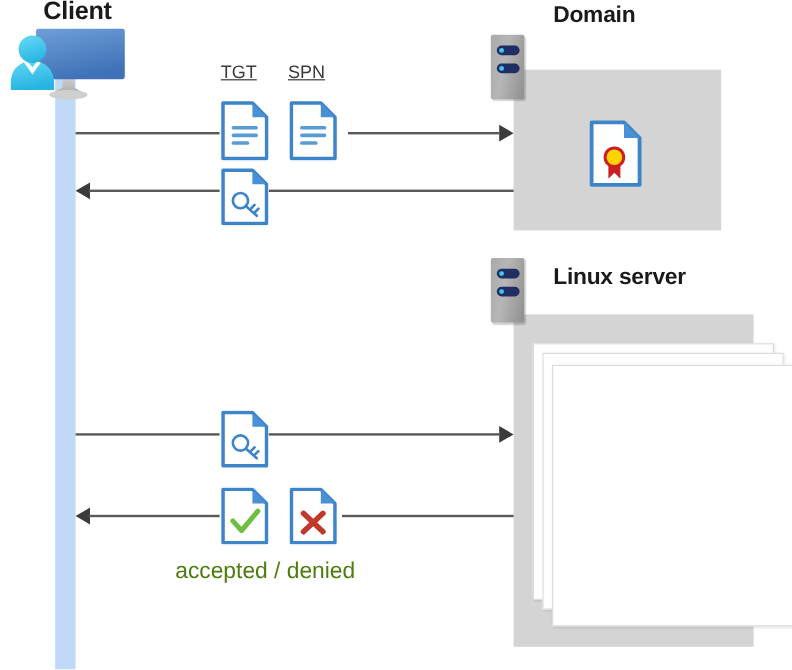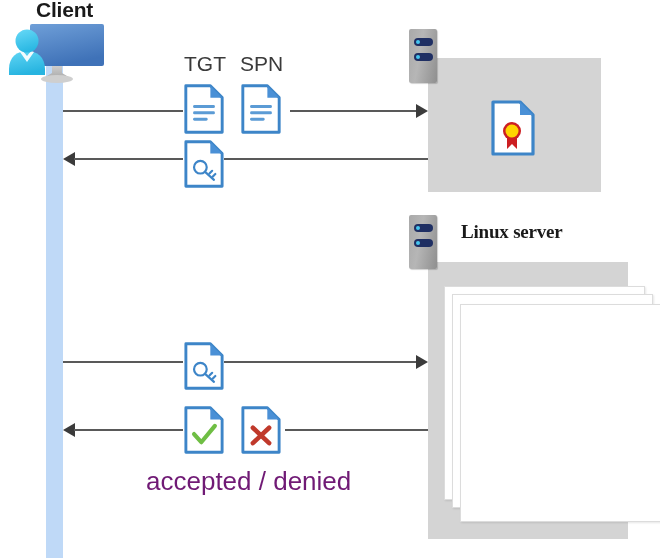--- a/index.html
+++ b/index.html
@@ -3,21 +3,21 @@
 <meta charset="utf-8">
 <style>
   html,body{margin:0;padding:0;background:#ffffff;}
   body{width:660px;height:558px;position:relative;overflow:hidden;
        font-family:"Liberation Sans","DejaVu Sans",sans-serif;color:#262626;}
   .abs{position:absolute;}
   
   .title-bold{font-weight:bold;color:#1a1a1a;letter-spacing:-0.2px;}
   #client-title{left:36px;top:-2px;font-size:21px;}
   #dc-title{left:461px;top:0px;font-size:19px;line-height:25px;width:160px;}
-  #linux-title{left:461px;top:221px;font-size:19px;font-family:Liberation Serif, serif;}
+  #linux-title{left:461px;top:221px;font-size:19px;}
   
   #lifeline{left:46px;top:62px;width:17px;height:496px;background:#bfd9f7;}
   
   #client-icon{left:8px;top:22px;width:102px;height:68px;}
   
   .gray-panel{background:#d4d4d4;}
   #dc-panel{left:428px;top:58px;width:173px;height:134px;}
   #linux-panel{left:428px;top:262px;width:200px;height:277px;}
   
   .rack{width:28px;height:54px;border-radius:2px;
@@ -29,24 +29,24 @@
   #linux-rack{left:409px;top:215px;}
   
   .card{position:absolute;background:#fff;border:1px solid #dcdcdc;box-shadow:1px 1px 2px rgba(0,0,0,.10);}
   #cardstack{left:444px;top:286px;width:215px;height:234px;}
   
   .aline{position:absolute;height:0;border-top:2px solid #595959;}
   .ahead{position:absolute;width:0;height:0;border-top:7px solid transparent;border-bottom:7px solid transparent;}
   .ahead.right{border-left:12px solid #3b3b3b;}
   .ahead.left{border-right:12px solid #3b3b3b;}
   
-  .icon-label{position:absolute;font-size:21px;color:#3a3a3a;}
+  .icon-label{position:absolute;font-size:15px;color:#3a3a3a;text-decoration:underline;}
   #tgt-label{left:184px;top:52px;}
   #spn-label{left:240px;top:52px;}
-  #accden-label{left:146px;top:466px;font-size:26px;color:#701a75;}
+  #accden-label{left:146px;top:466px;font-size:19px;color:#4d7c0f;}
 </style>
 </head>
 <body>
 
 <div class="abs" id="lifeline"></div>
 
 <div class="abs" id="client-icon">
   <svg width="102" height="68" viewBox="0 0 102 68">
     <defs>
       <linearGradient id="monGrad" x1="0" y1="0" x2="0.35" y2="1">
@@ -86,20 +86,21 @@
 <div class="abs rack" id="dc-rack">
   <div class="bay" style="top:9px">
       <i></i>
     </div>
   <div class="bay" style="top:24px">
       <i></i>
     </div>
 </div>
 
 <div class="abs title-bold" id="dc-title">
+  <div>Domain</div>
 </div>
 
 <div class="abs" style="left:491px;top:100px;">
   <svg width="44" height="56" viewBox="0 0 44 56">
     <path d="M2 2 h27 l13 13 v39 h-40 z" fill="#ffffff" stroke="#3d85c8" stroke-width="3.2" stroke-linejoin="round"></path>
     <path d="M29 2 l13 13 h-13 z" fill="#4a90d6"></path>
 
     <path d="M16 33 l0 16 l5 -5 l5 5 l0 -16 z" fill="#cc1f22"></path>
     <circle cx="21" cy="31" r="9" fill="#cc1f22"></circle>
     <circle cx="21" cy="31" r="6.5" fill="#ffd400"></circle>

